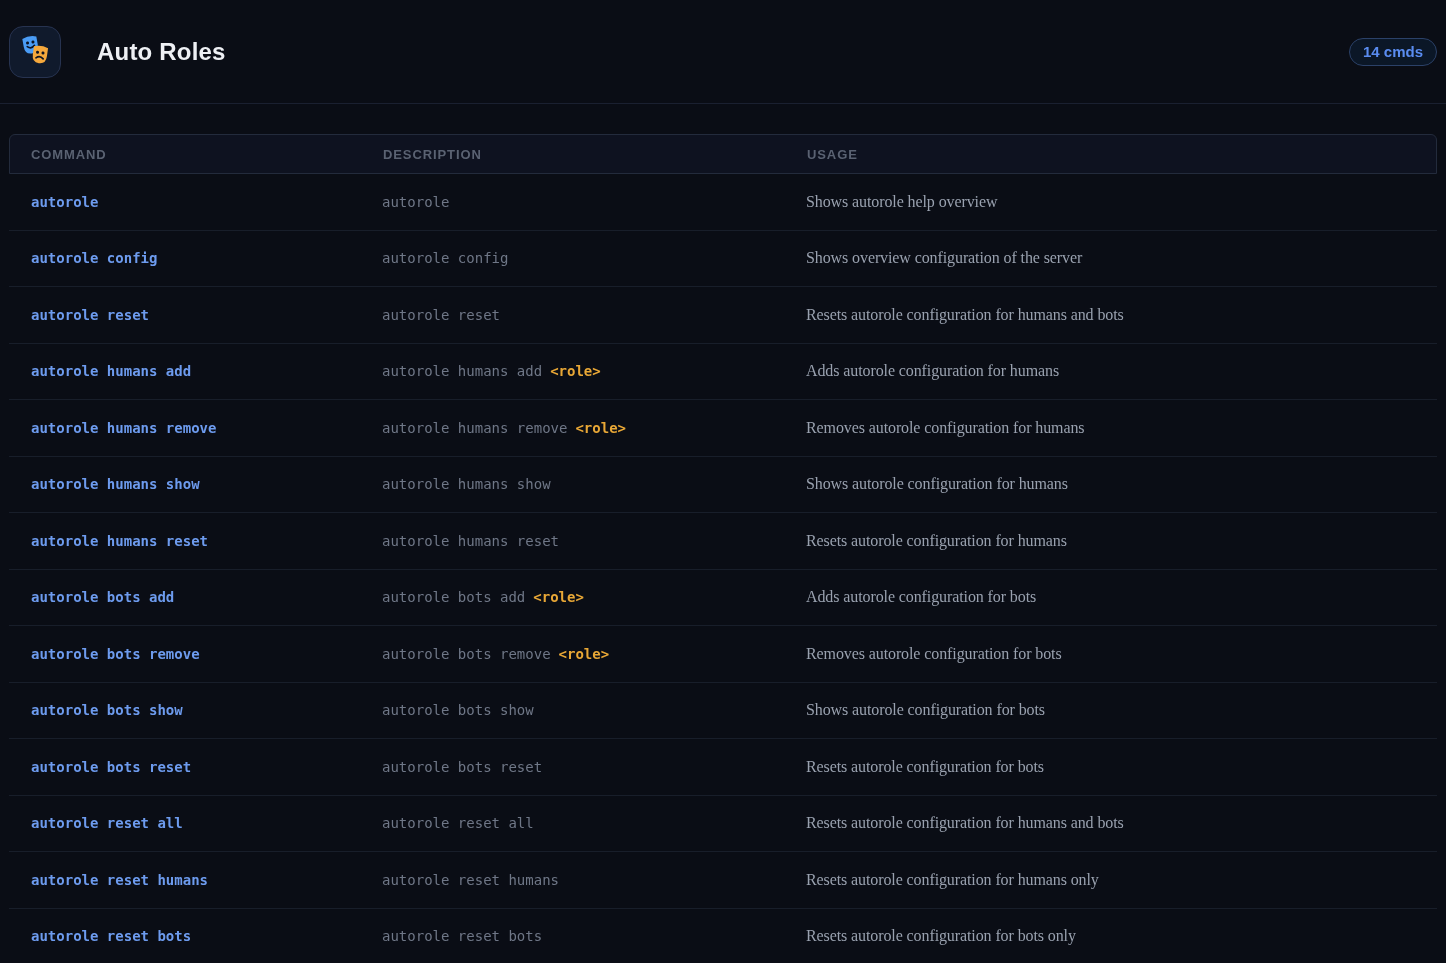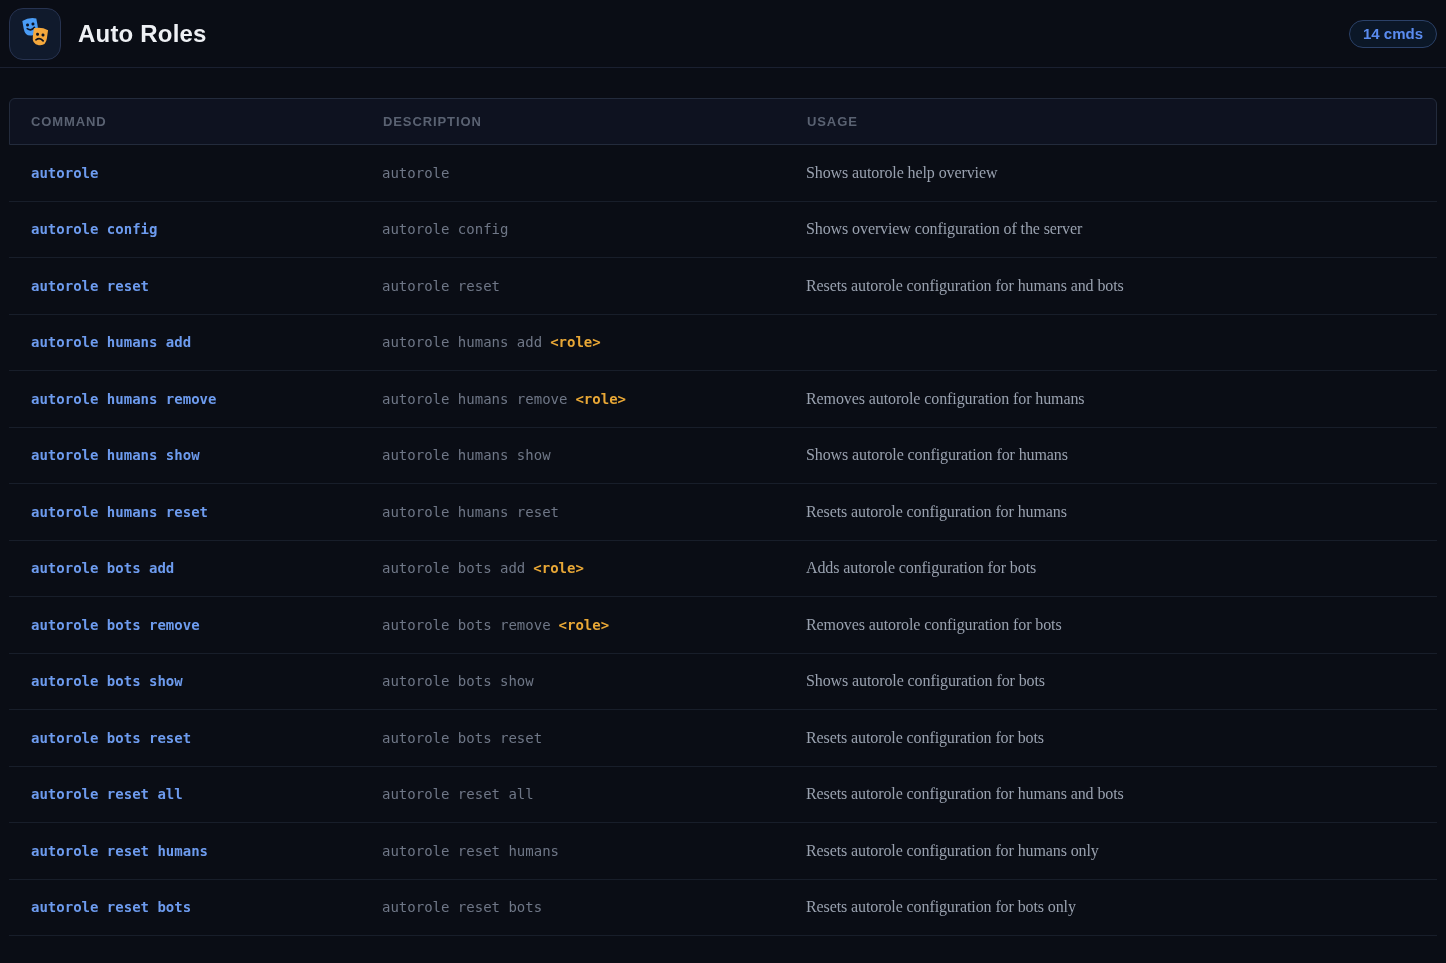--- a/index.html
+++ b/index.html
@@ -26,23 +26,24 @@
     height: 963px;
     background: var(--bg);
     font-family: "Liberation Sans", sans-serif;
     overflow: hidden;
   }
 
   
   .app-header {
     display: flex;
     align-items: center;
-    height: 68px;
+    height: 104px;
     padding: 0 9px;
     border-bottom: 1px solid var(--divider);
+    gap: 19px;
   }
   .icon-box {
     width: 52px;
     height: 52px;
     border-radius: 14px;
     background: var(--iconbox-bg, #101a2c);
     border: 1px solid #273350;
     display: flex;
     align-items: center;
     justify-content: center;
@@ -67,21 +68,21 @@
     line-height: 1;
     text-align: center;
   }
 
   
   .cmd-table { margin: 30px 9px 0; }
   .thead {
     display: grid;
     grid-template-columns: 373px 424px 1fr;
     align-items: center;
-    height: 47px;
+    height: 40px;
     background: var(--panel-bg);
     border: 1px solid var(--panel-border);
     border-radius: 6px 6px 0 0;
   }
   .th {
     color: var(--colhead-color);
     font-size: 13px;
     font-weight: bold;
     letter-spacing: 0.9px;
   }
@@ -166,20 +167,21 @@
 
   <div class="trow">
     <div class="cell-command">autorole reset</div>
     <div class="cell-usage"><span>autorole reset</span></div>
     <div class="cell-description">Resets autorole configuration for humans and bots</div>
   </div>
 
   <div class="trow">
     <div class="cell-command">autorole humans add</div>
     <div class="cell-usage"><span>autorole humans add</span><span class="arg">&lt;role&gt;</span></div>
+    <div class="cell-description">Adds autorole configuration for humans</div>
   </div>
 
   <div class="trow">
     <div class="cell-command">autorole humans remove</div>
     <div class="cell-usage"><span>autorole humans remove</span><span class="arg">&lt;role&gt;</span></div>
     <div class="cell-description">Removes autorole configuration for humans</div>
   </div>
 
   <div class="trow">
     <div class="cell-command">autorole humans show</div>

